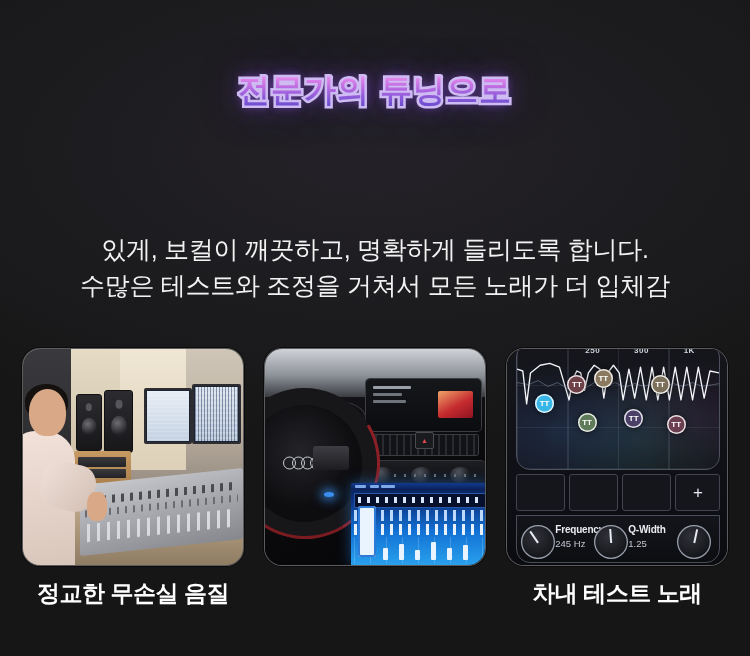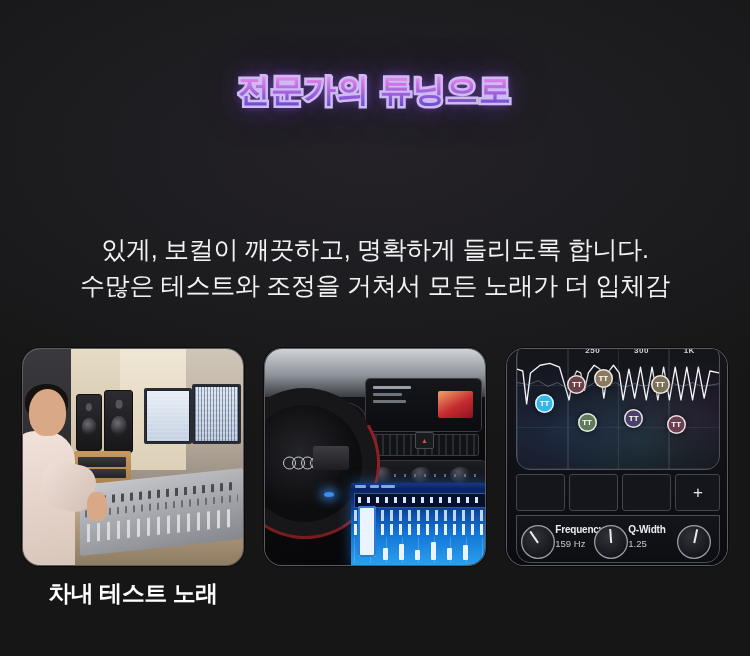--- a/index.html
+++ b/index.html
@@ -416,30 +416,31 @@
           <div class="slot"></div>
           <div class="slot"></div>
           <div class="slot"></div>
           <div class="slot plus">+</div>
         </div>
 
         <div class="eq-bottom">
           <div class="eq-knob k1"></div>
           <div class="eq-lab f">
             <div class="nm">Frequency</div>
-            <div class="vl">159 Hz</div>
+            <div class="vl">245 Hz</div>
           </div>
           <div class="eq-knob k2"></div>
           <div class="eq-lab q">
             <div class="nm">Q-Width</div>
             <div class="vl">1.25</div>
           </div>
           <div class="eq-knob k3"></div>
         </div>
       </div>
     </div>
   </div>
 
   <div class="capt-row">
+    <div class="capt">정교한 무손실 음질</div>
     <div class="capt">차내 테스트 노래</div>
   </div>
 
 </div>
 
 </body></html>

